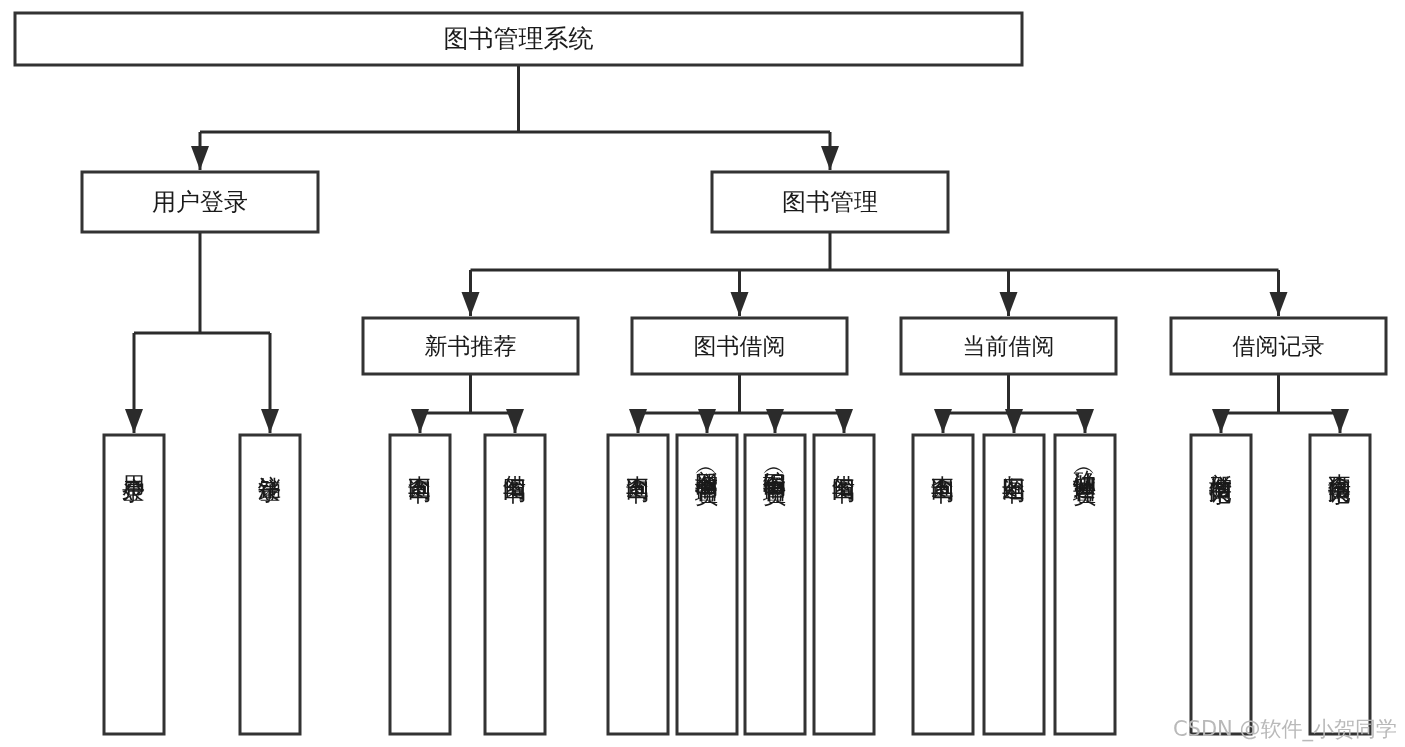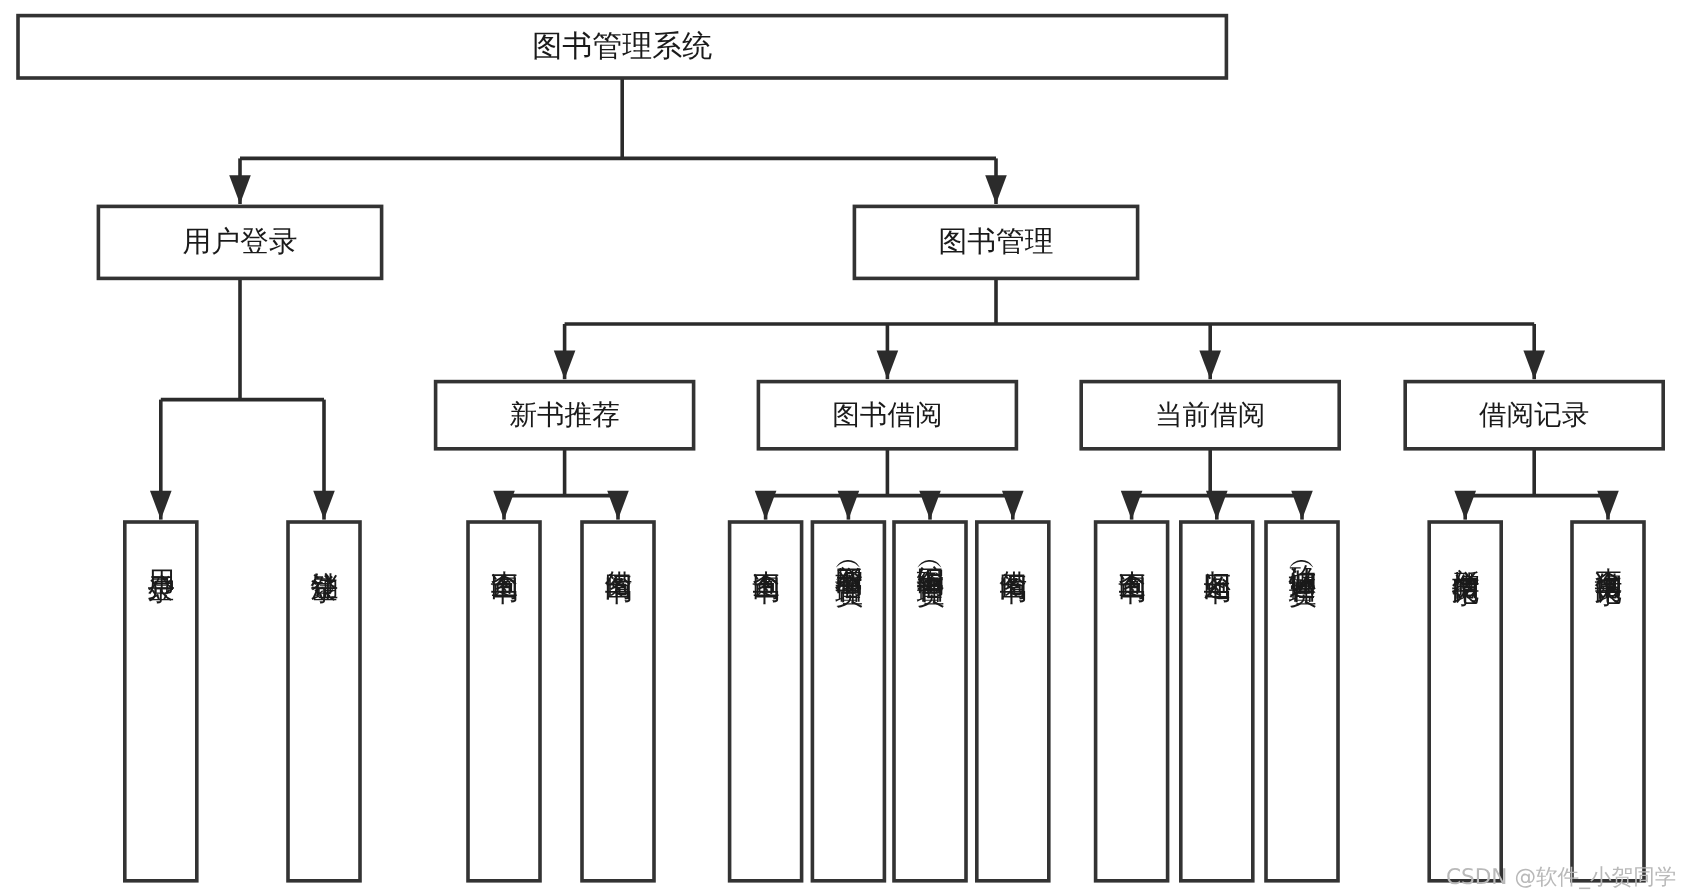--- a/index.html
+++ b/index.html
@@ -57,21 +57,21 @@
   }
   .arrow-head {
     fill: #2b2b2b;
     stroke: none;
   }
   .watermark-text {
     position: absolute;
     right: 8px;
     bottom: 4px;
     font-family: "DejaVu Sans", "Liberation Sans", sans-serif;
-    font-size: 18px;
+    font-size: 21px;
     color: #b9b9b9;
     white-space: nowrap;
     pointer-events: none;
   }
 </style>
 </head>
 <body>
 
 <div id="diagram-root">
   <svg class="diagram-canvas" viewBox="0 0 1405 747">

